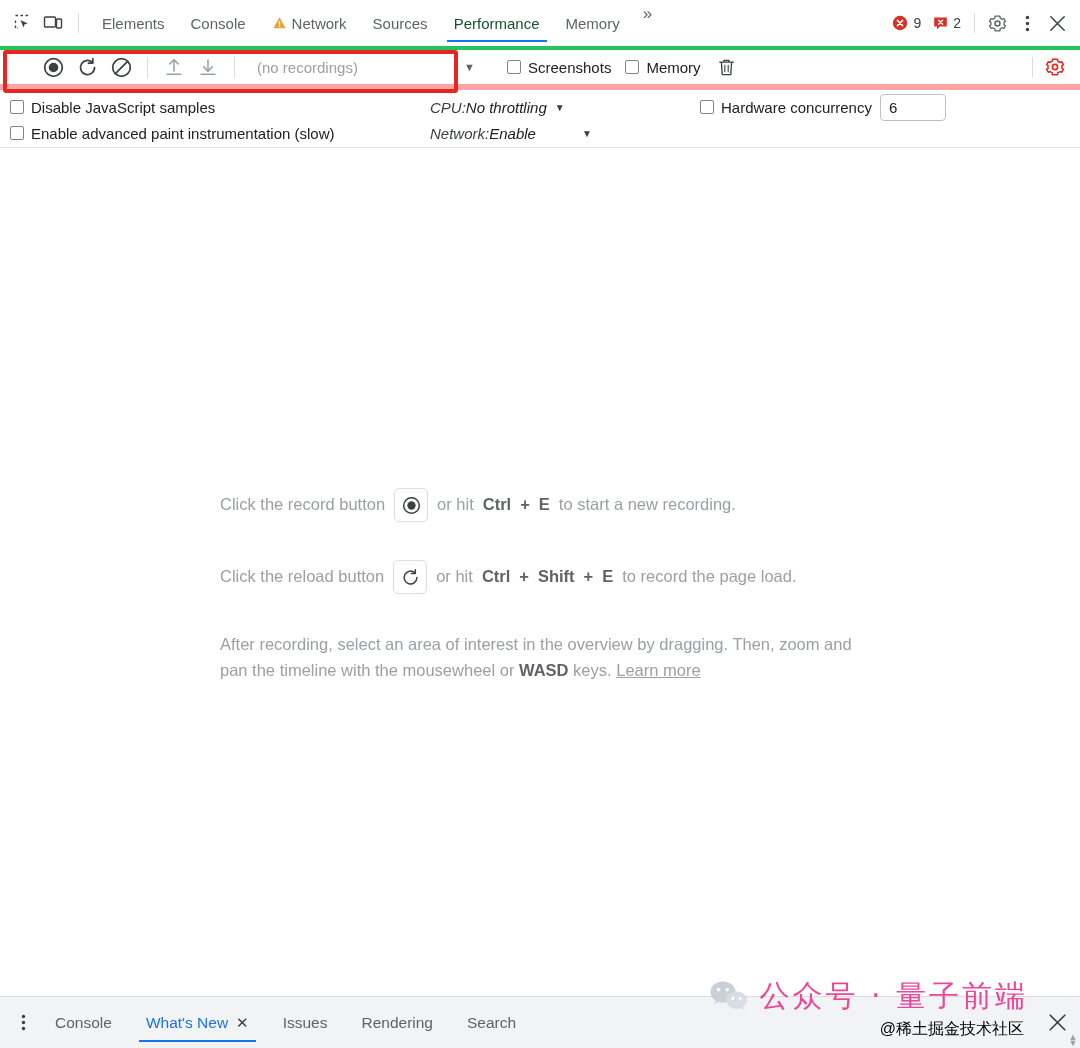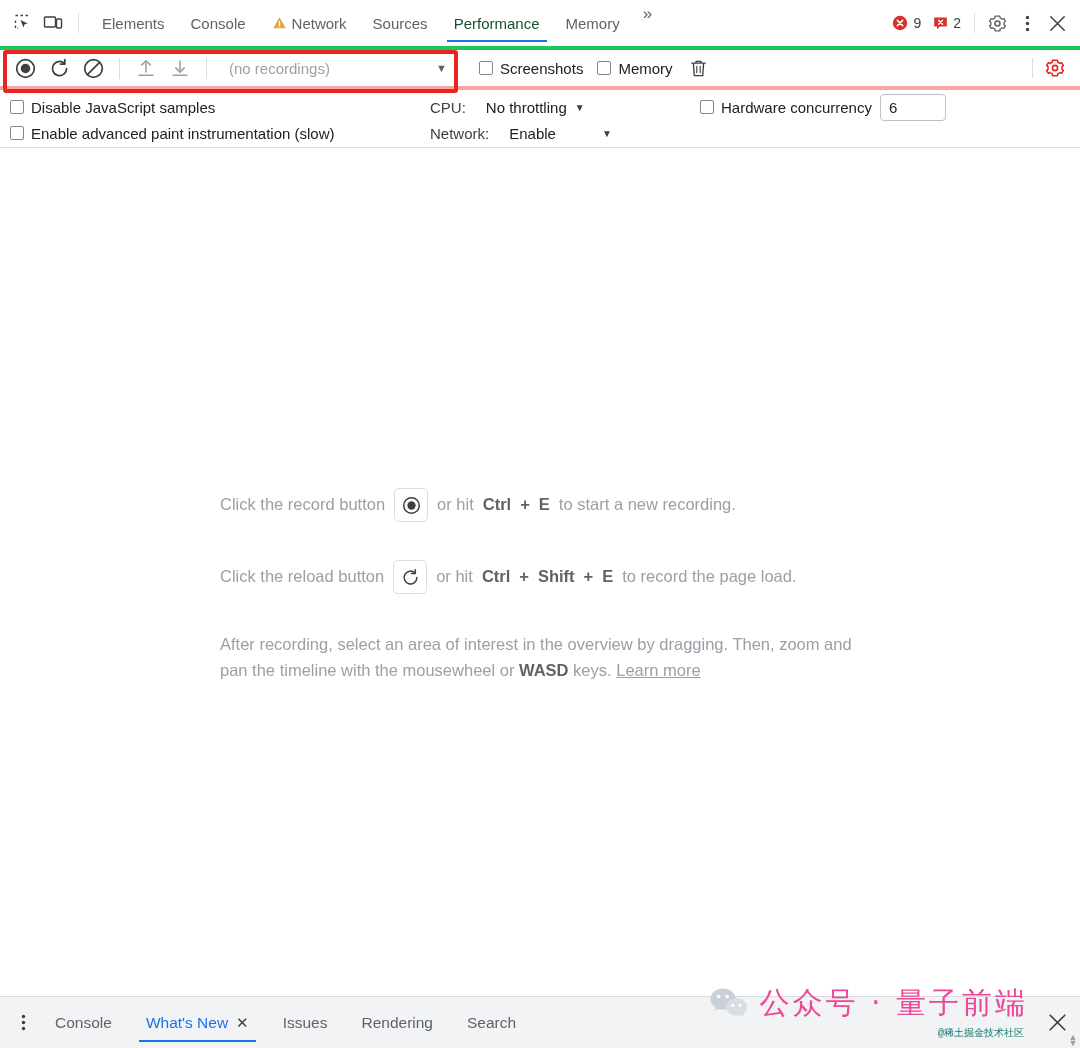--- a/index.html
+++ b/index.html
@@ -98,21 +98,22 @@
   }
   .vsep { width:1px; height:20px; background:#dadce0; margin:0 7px; }
 
   
   .toolrow {
     position: relative;
     height: 40px;
     display: flex;
     align-items: center;
     background: #ffffff;
-    border-bottom: 4px solid #fca5a5;
+    border-bottom: 6px solid #fca5a5;
+    padding-left: 28px;
   }
   .redbox {
     position: absolute;
     left: 3px; top: 0px;
     width: 455px; height: 43px;
     border: 4px solid #e8251f;
     border-radius: 3px;
     pointer-events: none;
     z-index: 5;
   }
@@ -188,21 +189,21 @@
     border-bottom: 1px solid #e0e0e0;
     padding: 4px 0 0 0;
   }
   .srow {
     display: flex;
     align-items: center;
     height: 26px;
     padding-left: 10px;
   }
   .scol-a { width: 420px; display:flex; align-items:center; }
-  .scol-b { width: 270px; display:flex; align-items:flex-start; gap:20px; }
+  .scol-b { width: 270px; display:flex; align-items:flex-start; gap:0;font-style:italic; }
   .scol-c { display:flex; align-items:center; gap:8px; }
   .slabel {
     font-size: 15px;
     color: #3c4043;
   }
   .sval {
     font-size: 15px;
     color: #202124;
     display: inline-flex;
     align-items: center;
@@ -333,25 +334,25 @@
   .wm-main {
     display: flex;
     align-items: center;
     gap: 10px;
     font-size: 30px;
     color: #ec4899;
     letter-spacing: 3px;
     font-family: "DejaVu Sans", sans-serif;
   }
   .wm-sub {
-    font-size: 10px;
-    color: #0f766e;
+    font-size: 16px;
+    color: #000000;
     margin-top: 2px;
     margin-right: 4px;
-    font-family: Liberation Mono, monospace;
+    font-family: Liberation Sans, sans-serif;
   }
   .scroll-nub {
     position: absolute;
     right: 2px; bottom: 2px;
     width: 10px; height: 12px;
     color: #9aa0a6;
     font-size: 9px;
     line-height: 6px;
     text-align: center;
     z-index: 21;

